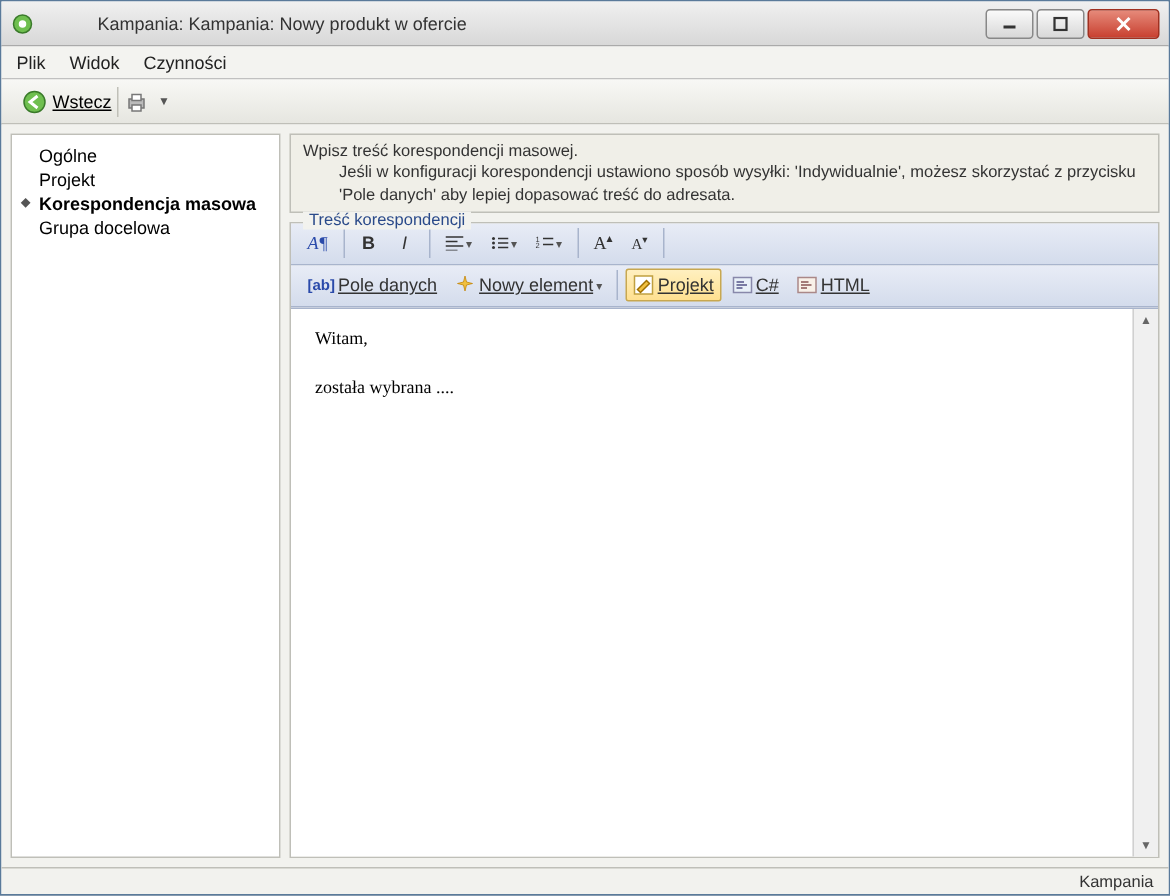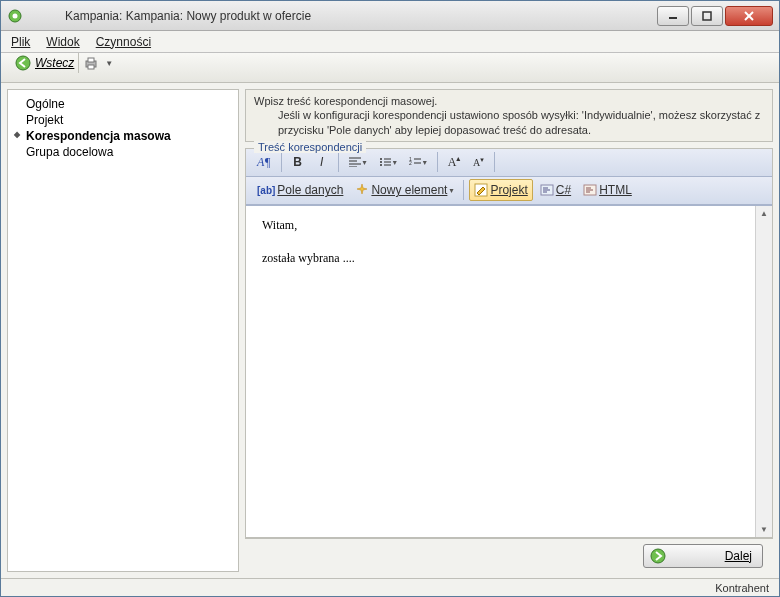--- a/index.html
+++ b/index.html
@@ -60,46 +60,45 @@
     background: #f3f3f0;
     border-bottom: 1px solid #c0c0c0;
     display: flex; align-items: center;
     padding: 0 10px;
     gap: 16px;
   }
   .menuitem {
     cursor: pointer;
     color: #222;
   }
-  .menuitem .ul { text-decoration: underline; }
+  .menuitem .ul { }
   .toolbar {
     height: 30px;
     background: linear-gradient(to bottom, #f8f8f5, #e6e6e0);
     border-bottom: 1px solid #bfbfb8;
-    display: flex; align-items: flex-start;
+    display: flex; align-items: center;
     padding: 0 10px;
     gap: 0;
-    font-style: italic;
   }
   .tbtn {
     display: flex; align-items: center; gap: 4px;
     padding: 2px 4px;
     cursor: pointer;
   }
   .sep { width: 1px; height: 20px; background: #c0c0b8; }
   .body {
     flex: 1;
     display: flex;
     padding: 6px;
     gap: 6px;
     background: #f2f2ee;
     min-height: 0;
   }
   .sidebar {
-    width: 232px;
+    width: 180px;
     background: #fff;
     border: 1px solid #bfbfb8;
     padding: 6px 8px;
   }
   .navitem {
     padding: 1px 0 1px 10px;
     cursor: pointer;
     white-space: nowrap;
     position: relative;
   }
@@ -419,32 +418,21 @@
             <p><span>została wybrana ....</span></p>
           </div>
           <div class="vscroll">
             <div class="arrow">▲</div>
             <div class="arrow">▼</div>
           </div>
         </div>
 
       </div>
 
-      <div class="footer">
-        <div class="next-btn">
-          <span class="ico">
-            <svg width="16" height="16">
-                <circle cx="8" cy="8" r="7" fill="#6fbf4f" stroke="#3a7a2a"></circle>
-                <path d="M6 4 L11 8 L6 12" fill="none" stroke="#fff" stroke-width="2"></path>
-              </svg>
-          </span>
-          <span class="txt"><span class="ul">Dalej</span></span>
-        </div>
-      </div>
 
     </div>
   </div>
 
   <div class="statusbar">
-    <span>Kontrahent</span>
+    <span>Kampania</span>
   </div>
 
 </div>
 
 </body></html>

